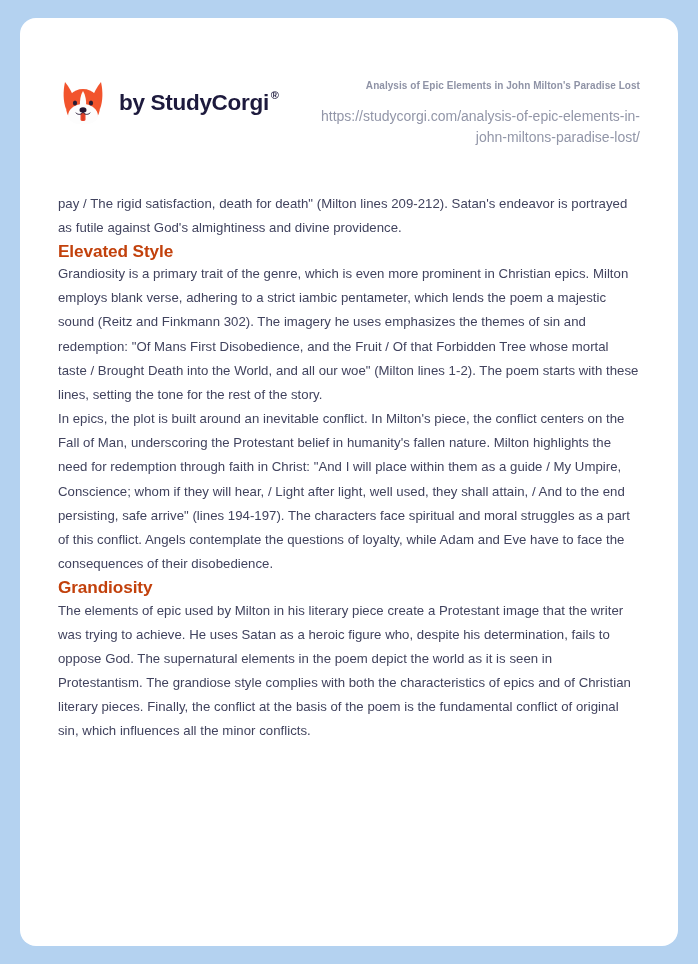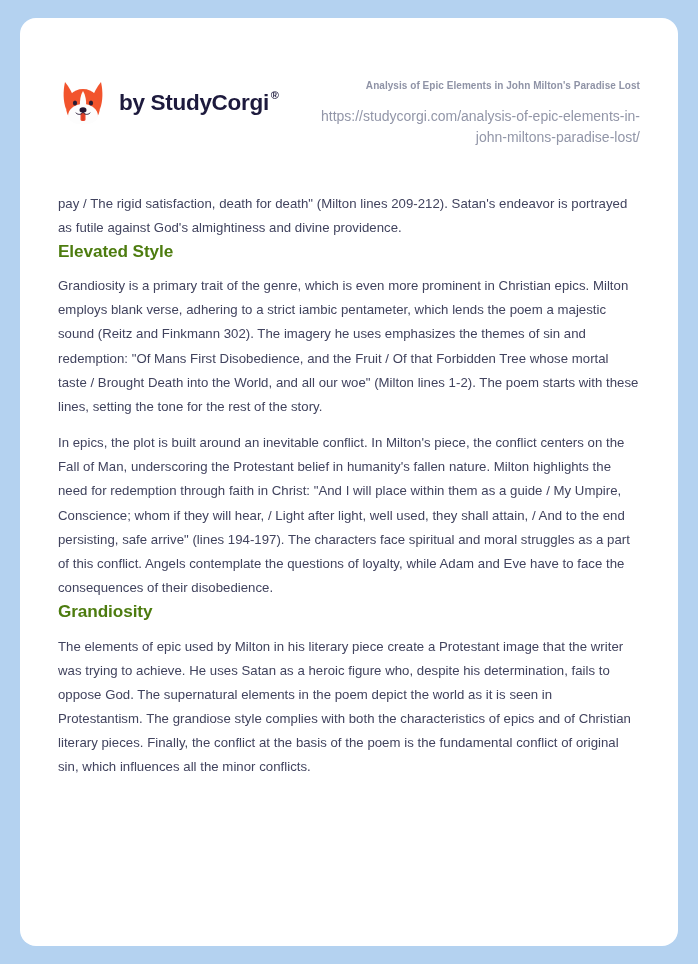--- a/index.html
+++ b/index.html
@@ -96,28 +96,28 @@
   .doc-body {
     padding: 0 38px;
     box-sizing: border-box;
     margin-top: 44px;
   }
 
   .doc-body p {
     font-size: 13.2px;
     line-height: 1.83;
     color: #41435e;
-    margin: 12px 0 0 0;
+    margin: 0 0 0 0;
     letter-spacing: 0.03px;
   }
 
   .doc-body h2 {
     font-size: 17.2px;
     font-weight: bold;
-    color: #4d7c0f;
+    color: #c2410c;
     margin: 0;
     padding: 0;
     letter-spacing: -0.1px;
     line-height: 1.3;
   }
 
   .section-heading {
     margin-top: 30px;
     margin-bottom: 17px;
   }

